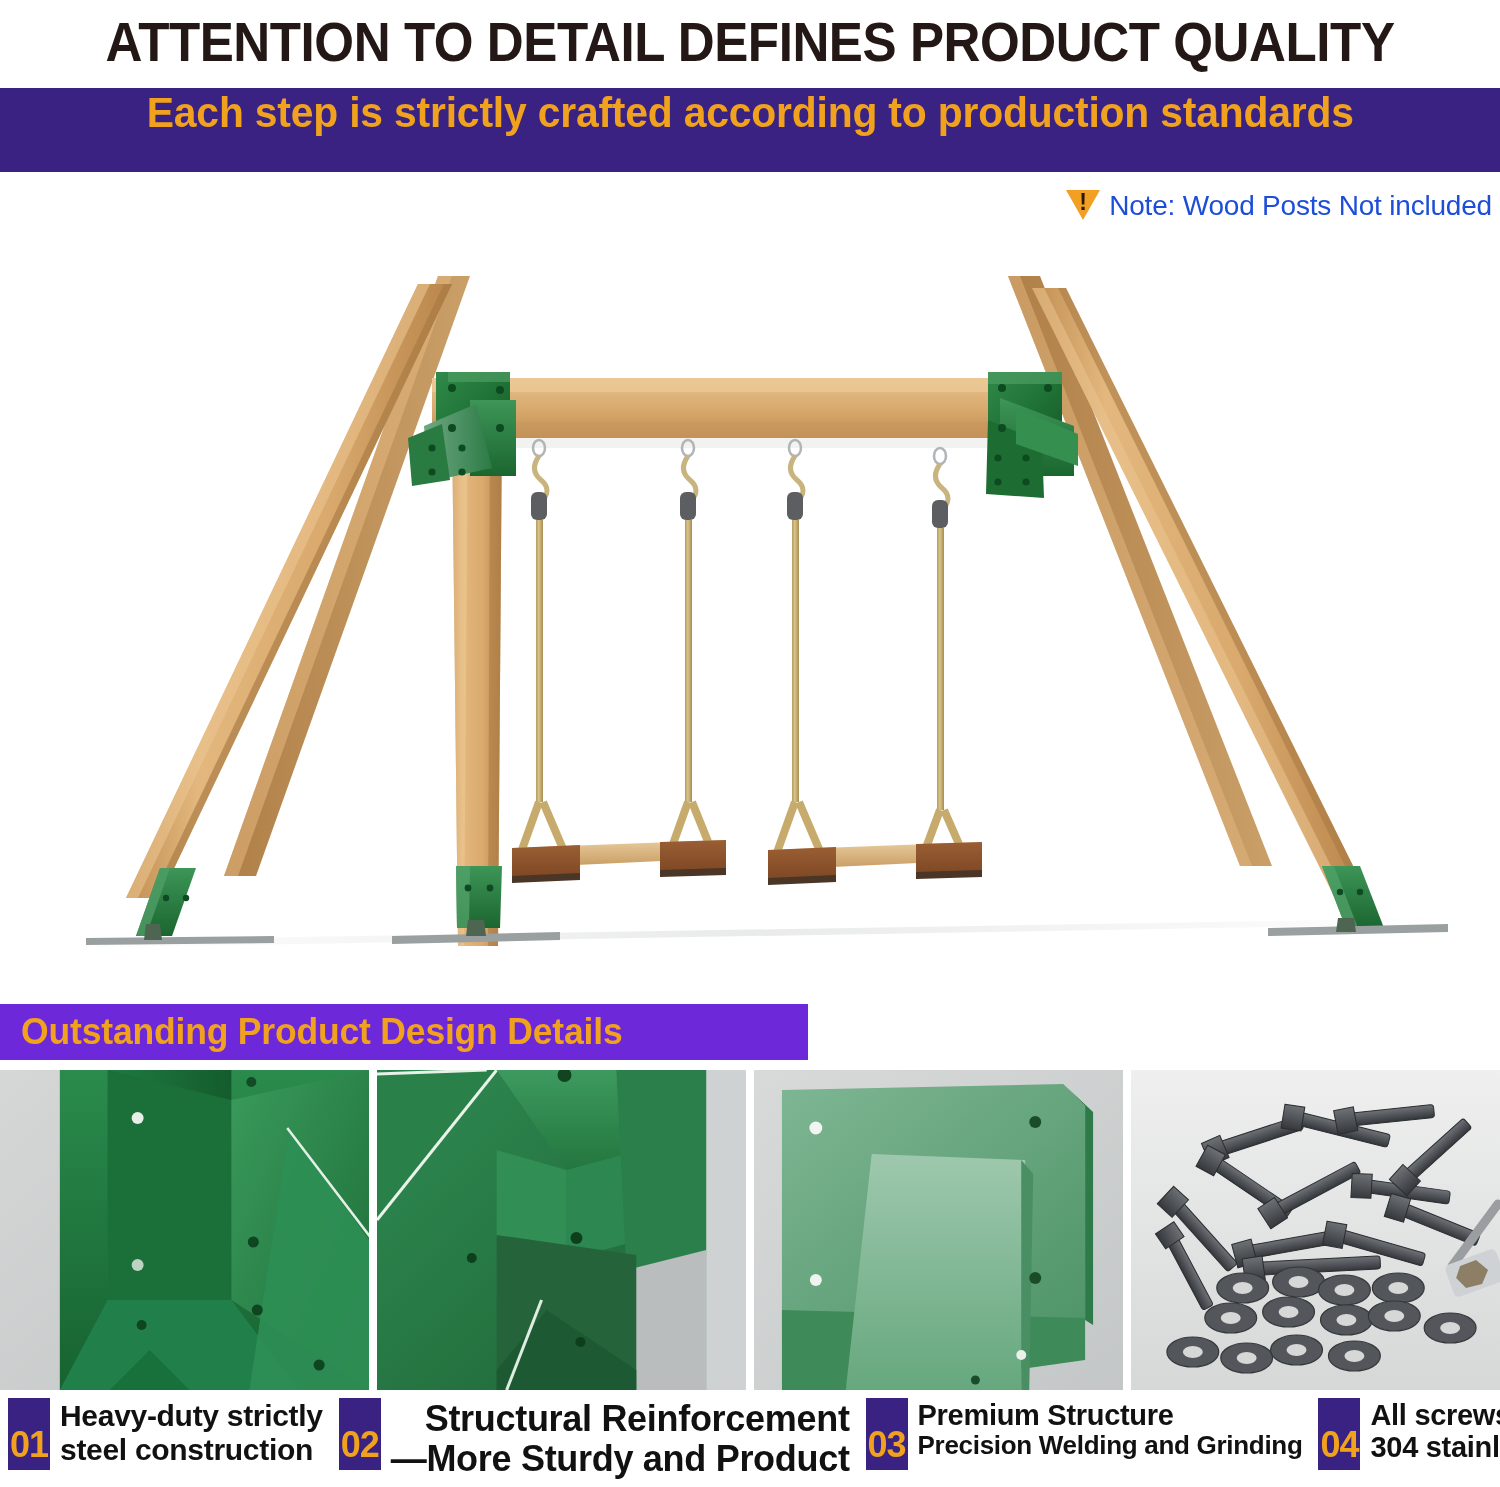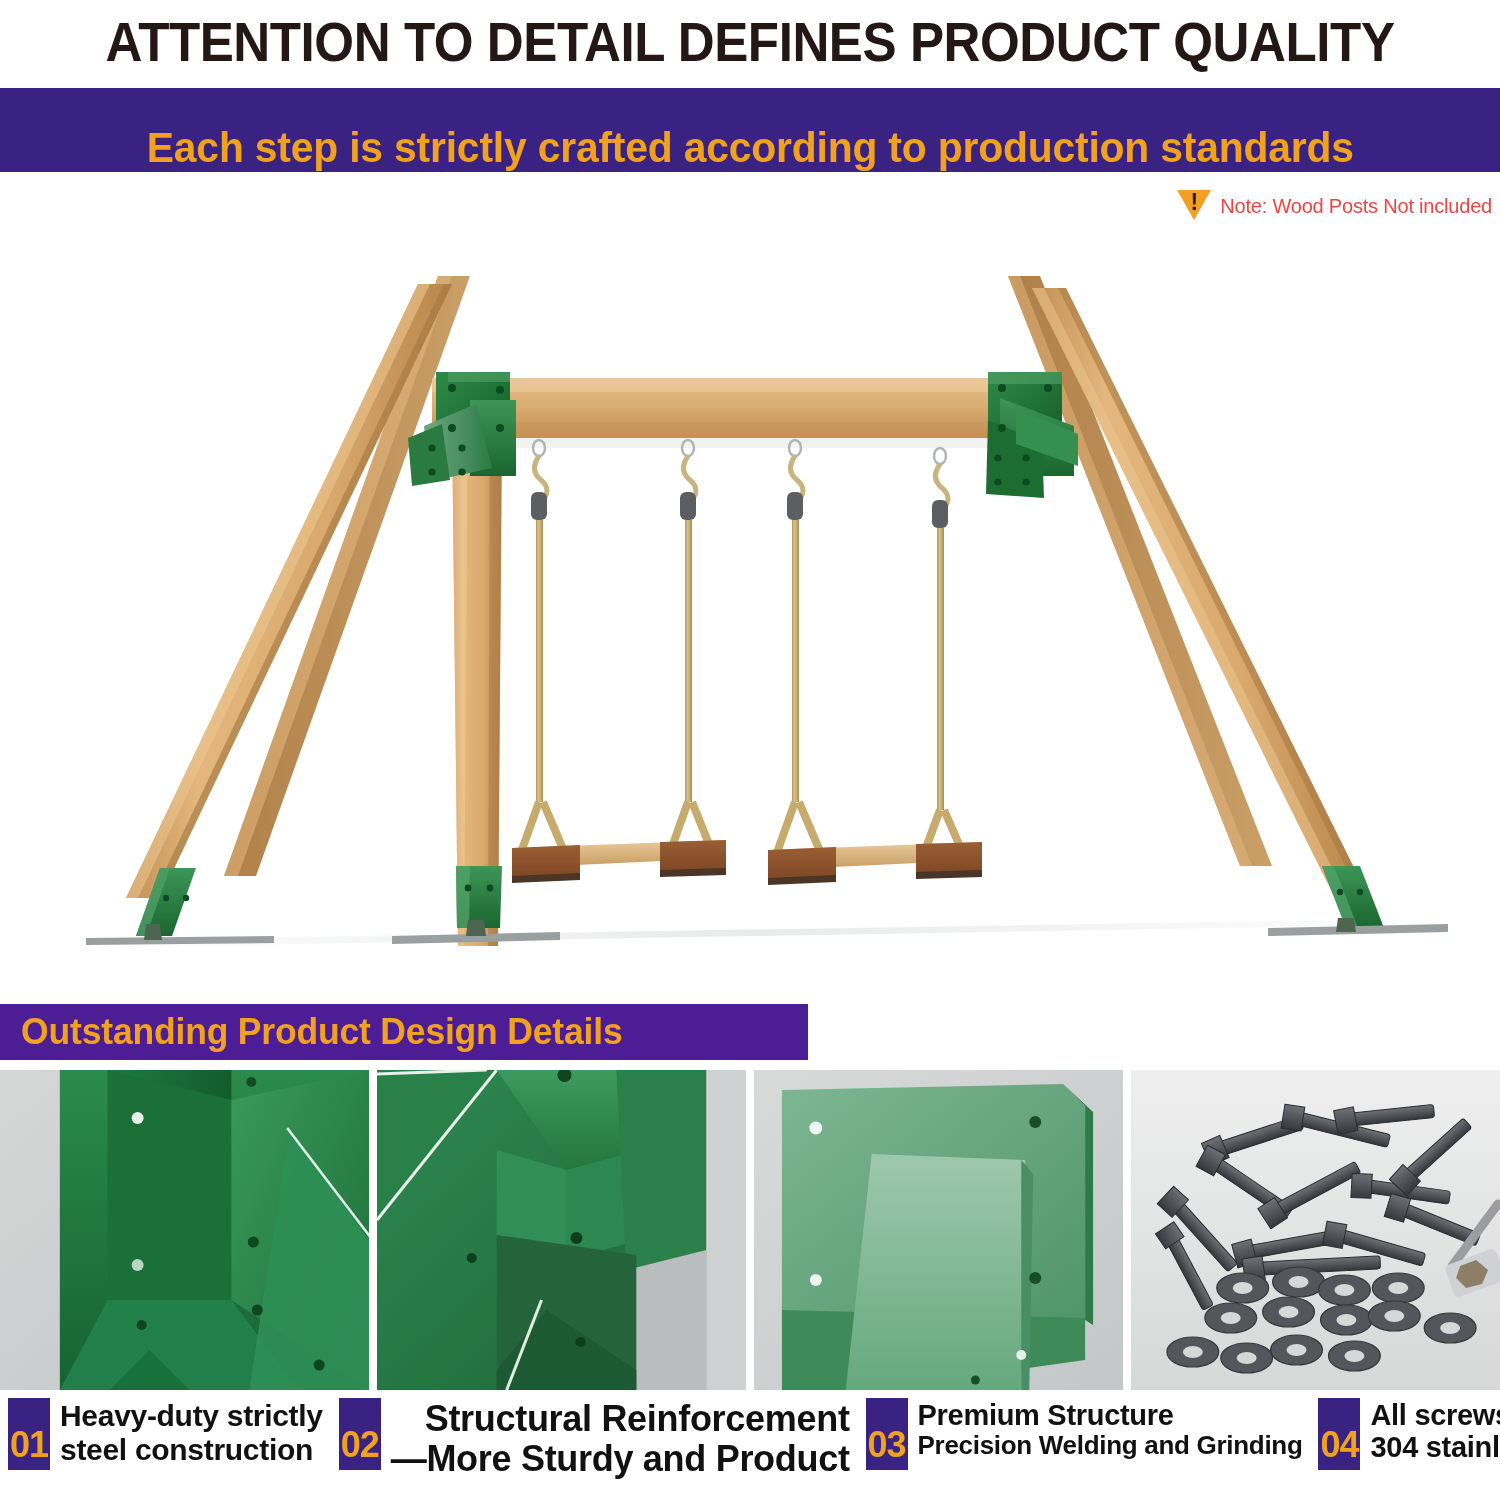--- a/index.html
+++ b/index.html
@@ -33,21 +33,21 @@
     transform-origin: center center;
     white-space: nowrap;
   }
 
   .subbanner {
     position: absolute;
     left: 0; top: 88px;
     width: 1500px; height: 84px;
     background: #3A2282;
     display: flex;
-    align-items: flex-end;
+    align-items: flex-start;
     justify-content: center;
   }
   .subbanner-text {
     color: #F0A11E;
     font-family: "Liberation Sans Narrow", "Liberation Sans", sans-serif;
     font-weight: 700;
     font-size: 43px;
     letter-spacing: -0.2px;
     white-space: nowrap;
     transform: scaleX(0.95);
@@ -77,43 +77,43 @@
     left: 0; top: -1px;
     width: 34px;
     text-align: center;
     color: #2a1a06;
     font-weight: 700;
     font-size: 23px;
     line-height: 26px;
     font-family: "Liberation Sans", sans-serif;
   }
   .note-text {
-    color: #ef4444;
+    color: #1d4ed8;
     font-family: "Liberation Sans", sans-serif;
-    font-size: 20px;
+    font-size: 28px;
     letter-spacing: -0.2px;
     white-space: nowrap;
   }
 
   
   .hero {
     position: absolute;
     left: 0; top: 176px;
     width: 1500px; height: 815px;
     background: #ffffff;
     overflow: hidden;
   }
   .hero svg { display: block; }
 
   
   .section-banner {
     position: absolute;
     left: 0; top: 1004px;
     width: 808px; height: 56px;
-    background: #4c1d95;
+    background: #6d28d9;
     display: flex;
     align-items: center;
   }
   .section-banner-text {
     color: #F0A11E;
     font-family: "Liberation Sans Narrow", "Liberation Sans", sans-serif;
     font-weight: 700;
     font-size: 37px;
     padding-left: 22px;
     letter-spacing: -0.2px;

